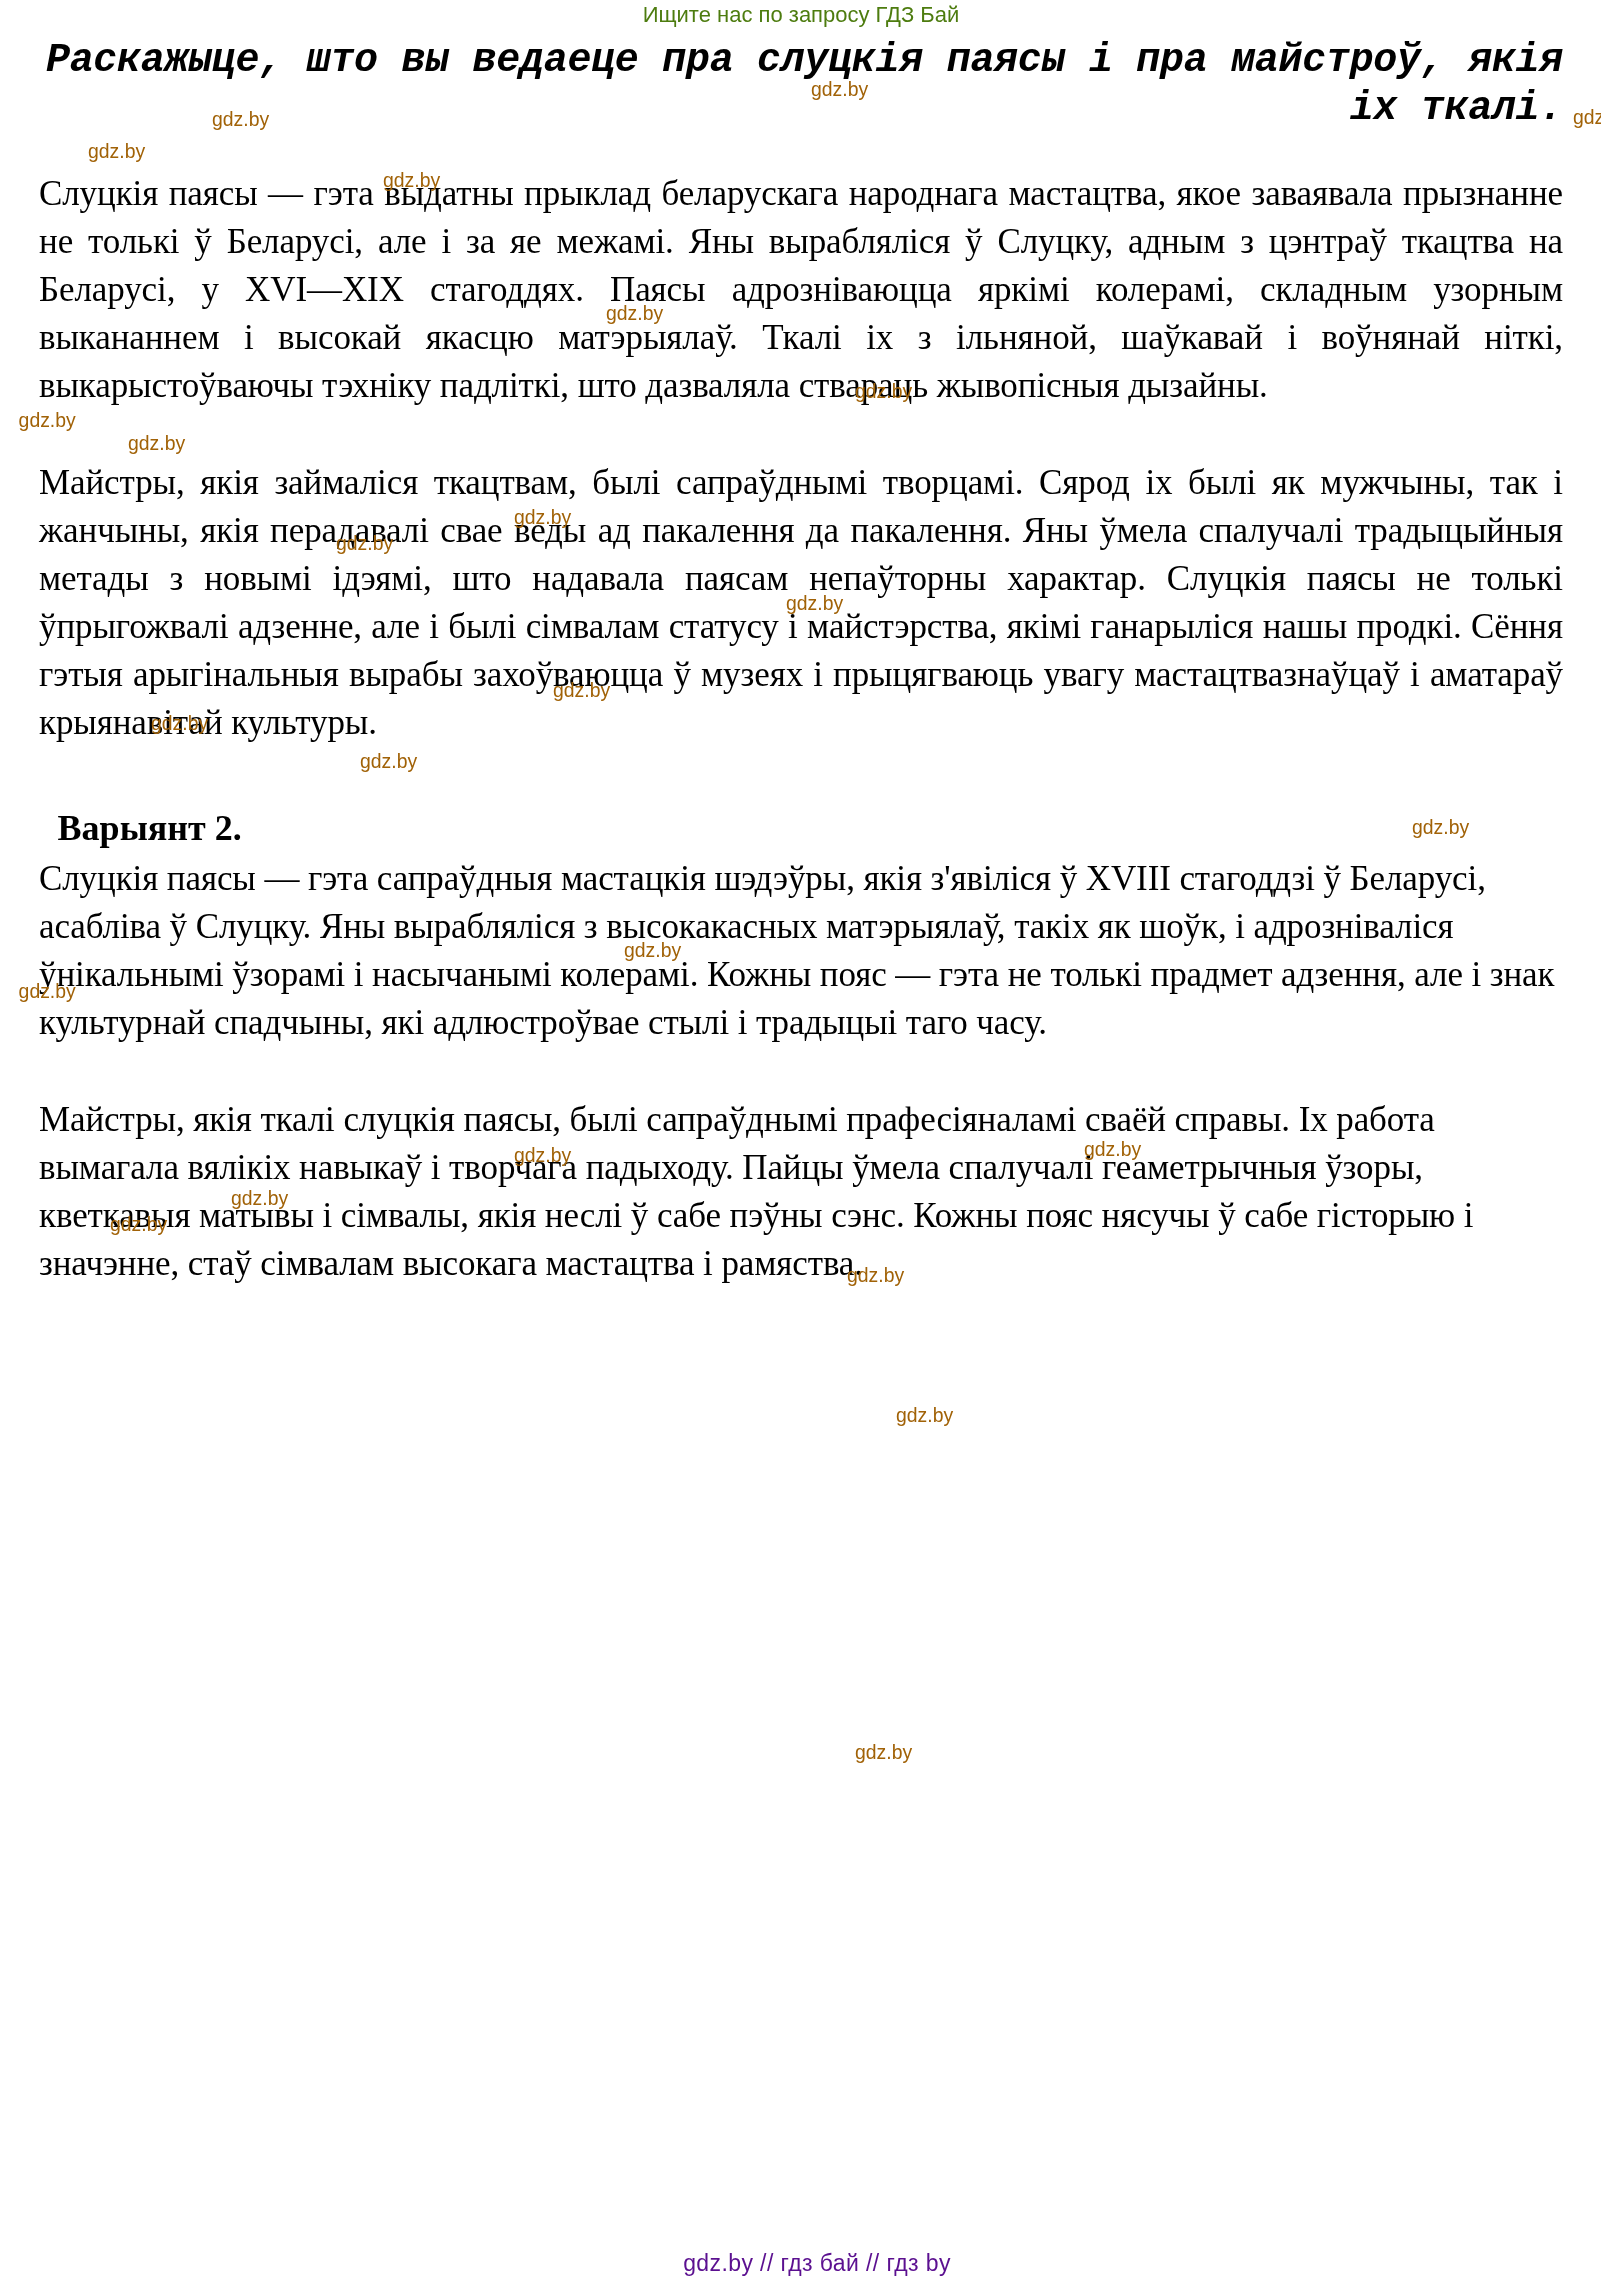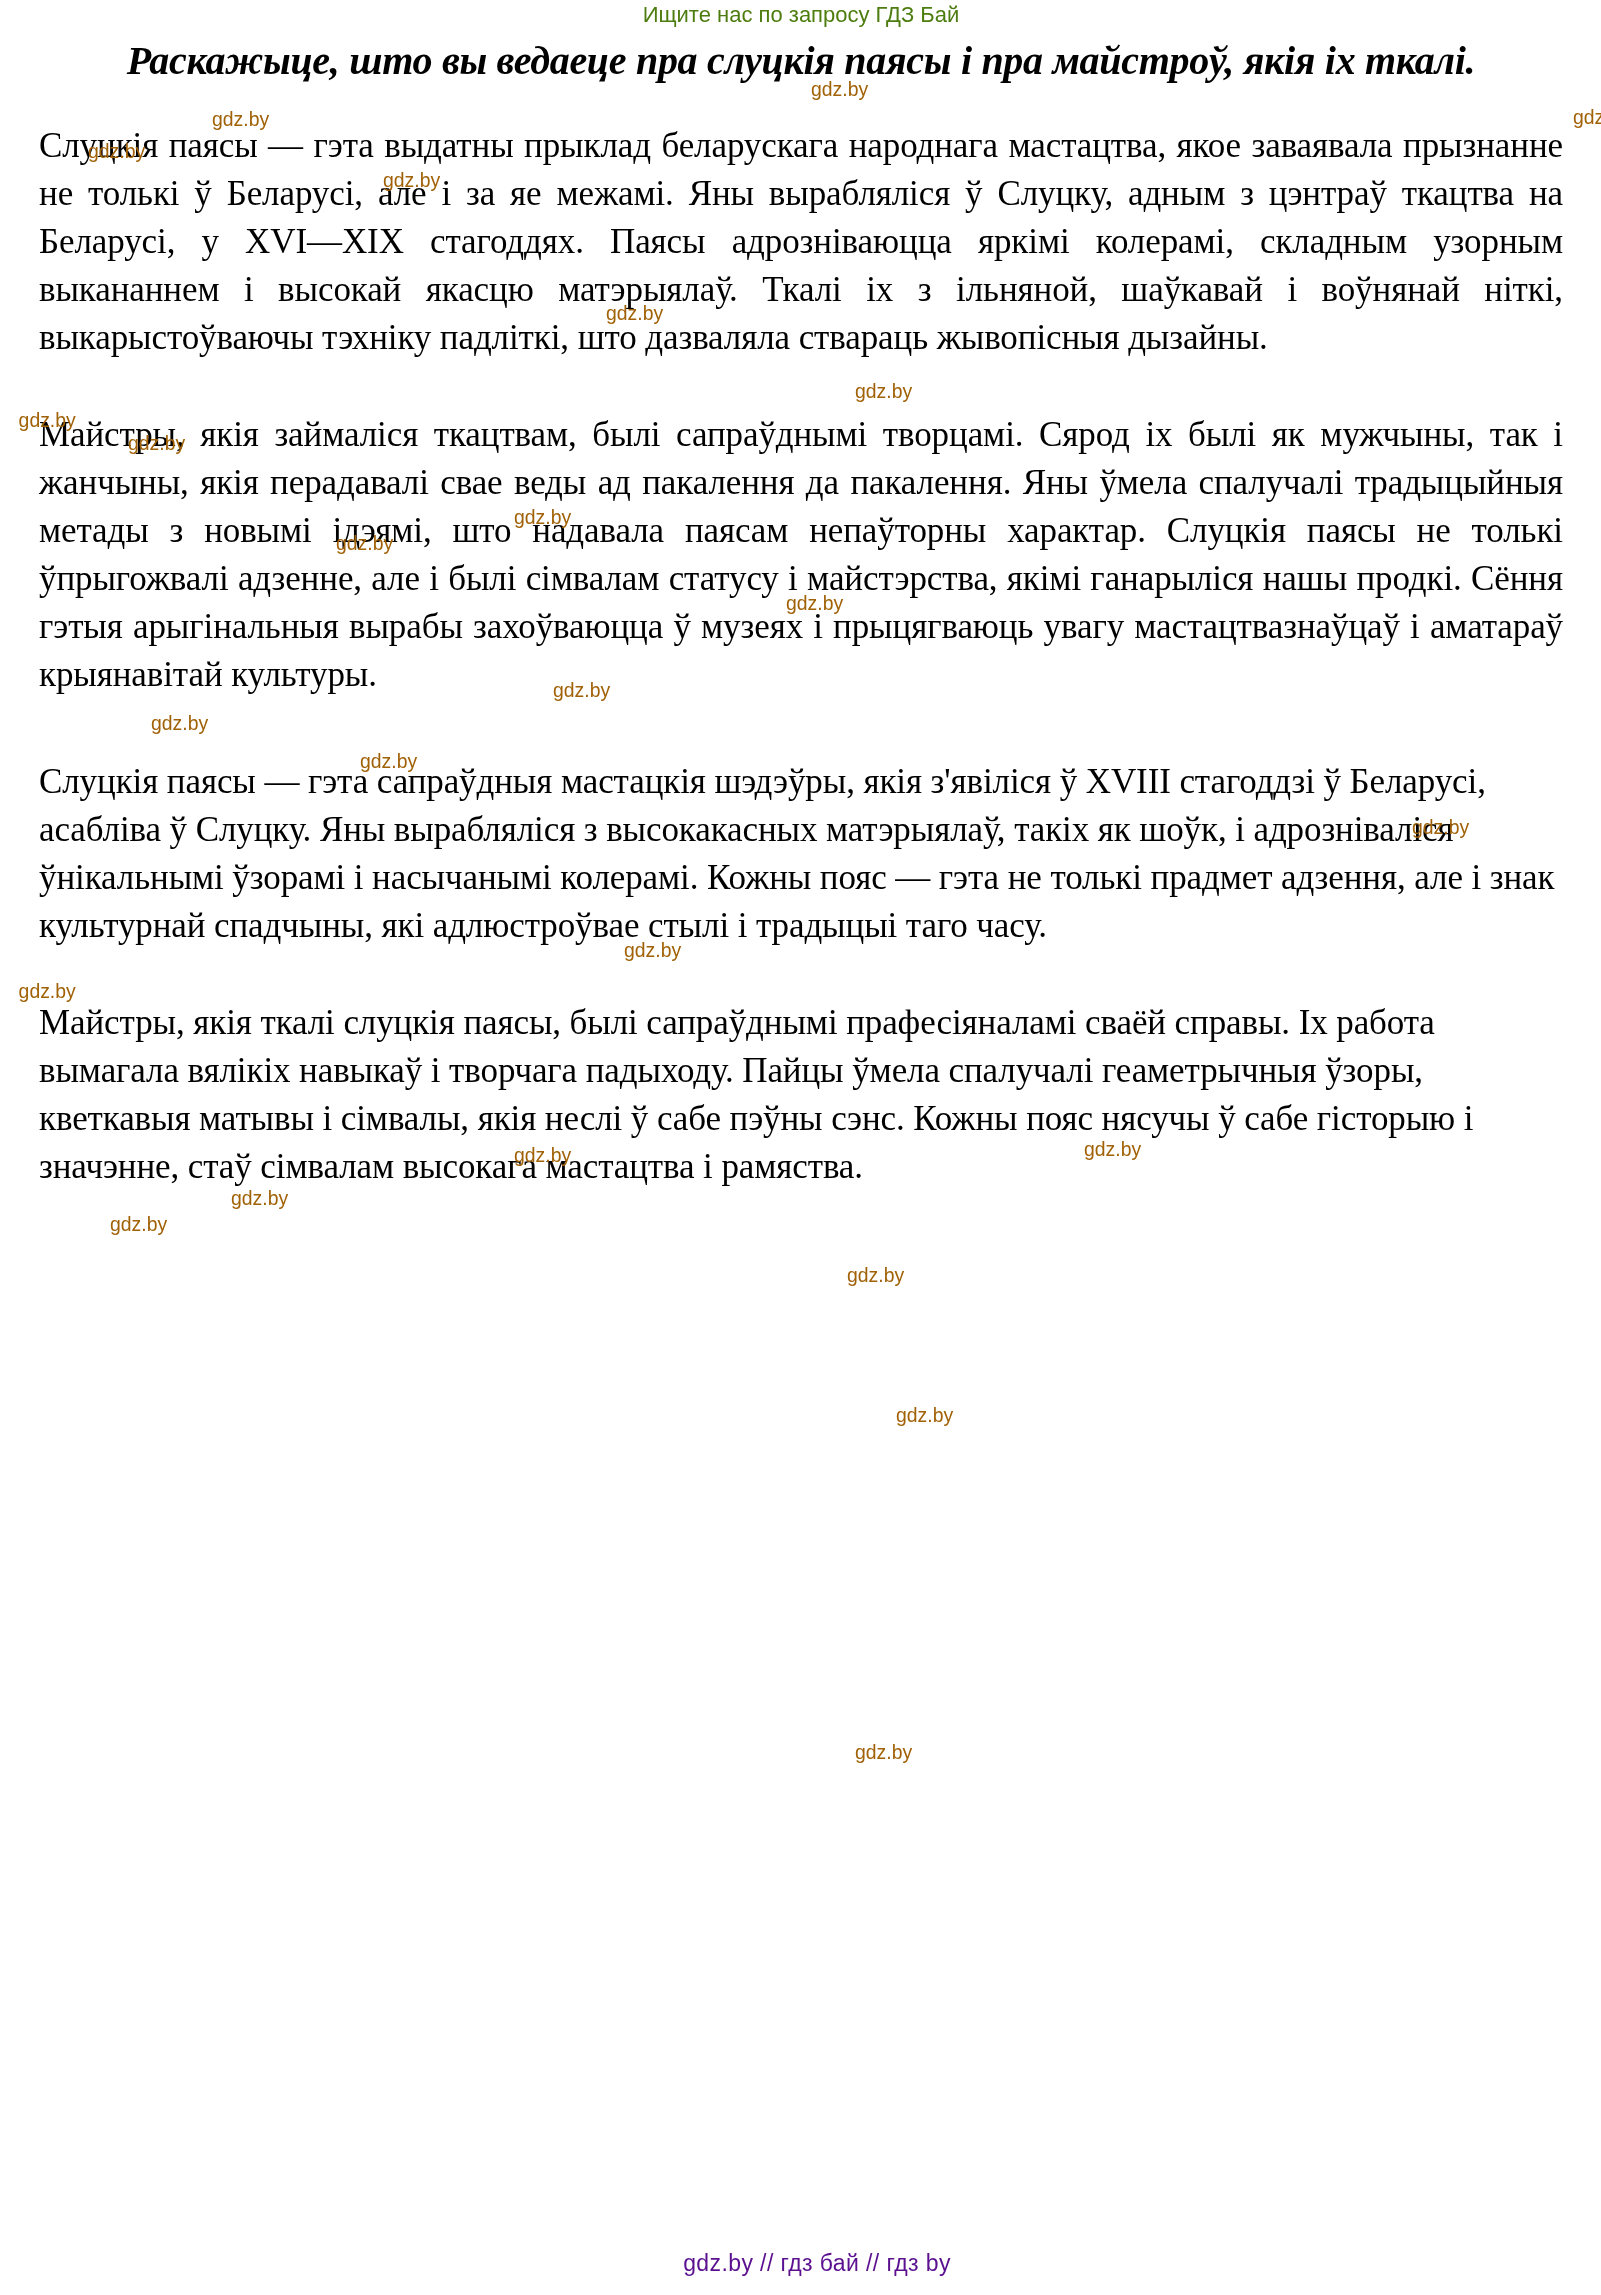--- a/index.html
+++ b/index.html
@@ -33,27 +33,27 @@
 
   
   .page {
     position: absolute;
     top: 37px;
     left: 39px;
     width: 1524px;
   }
 
   .task-title {
-    font-family: Liberation Serif, serif;
+    font-family: Liberation Mono, monospace;
     font-weight: bold;
     font-style: italic;
     font-size: 40px;
     line-height: 48px;
     margin: 0 0 37px 0;
-    text-align: center;
+    text-align: right;
     letter-spacing: -0.3px;
   }
 
   .variant-heading {
     font-weight: bold;
     font-size: 36px;
     line-height: 44px;
     margin: 0 0 5px 0;
     padding-left: 18.6px;
   }
@@ -109,20 +109,21 @@
 
 
   <p class="body-par">Слуцкія паясы — гэта выдатны прыклад беларускага народнага мастацтва, якое заваявала прызнанне не толькі ў Беларусі, але і за яе межамі. Яны выраблялiся ў Слуцку, адным з цэнтраў ткацтва на Беларусі, у XVI—XIX стагоддях. Паясы адрозніваюцца яркімі колерамі, складным узорным выкананнем і высокай якасцю матэрыялаў. Ткалі іх з ільняной, шаўкавай і воўнянай ніткі, выкарыстоўваючы тэхніку падліткі, што дазваляла ствараць жывопісныя дызайны.</p>
 
   <div class="gap-m"></div>
 
   <p class="body-par">Майстры, якія займаліся ткацтвам, былі сапраўднымі творцамі. Сярод іх былі як мужчыны, так і жанчыны, якія перадавалі свае веды ад пакалення да пакалення. Яны ўмела спалучалі традыцыйныя метады з новымі ідэямі, што надавала паясам непаўторны характар. Слуцкія паясы не толькі ўпрыгожвалі адзенне, але і былі сімвалам статусу і майстэрства, якімі ганарыліся нашы продкі. Сёння гэтыя арыгінальныя вырабы захоўваюцца ў музеях і прыцягваюць увагу мастацтвазнаўцаў і аматараў крыянавітай культуры.</p>
 
   <div class="gap-l"></div>
 
+  <div class="variant-heading">Варыянт 2.</div>
 
   <p class="body-par ragged">Слуцкія паясы — гэта сапраўдныя мастацкія шэдэўры, якія з'явіліся ў XVIII стагоддзі ў Беларусі, асабліва ў Слуцку. Яны выраблялiся з высокакасных матэрыялаў, такіх як шоўк, і адрозніваліся ўнікальнымі ўзорамі і насычанымі колерамі. Кожны пояс — гэта не толькі прадмет адзення, але і знак культурнай спадчыны, які адлюстроўвае стылі і традыцыі таго часу.</p>
 
   <div class="gap-m"></div>
 
   <p class="body-par ragged">Майстры, якія ткалі слуцкія паясы, былі сапраўднымі прафесіяналамі сваёй справы. Іх работа вымагала вялікіх навыкаў і творчага падыходу. Пайцы ўмела спалучалі геаметрычныя ўзоры, кветкавыя матывы і сімвалы, якія неслі ў сабе пэўны сэнс. Кожны пояс нясучы ў сабе гісторыю і значэнне, стаў сімвалам высокага мастацтва і рамяства.</p>
 
   <div class="gap-m"></div>
 
 

